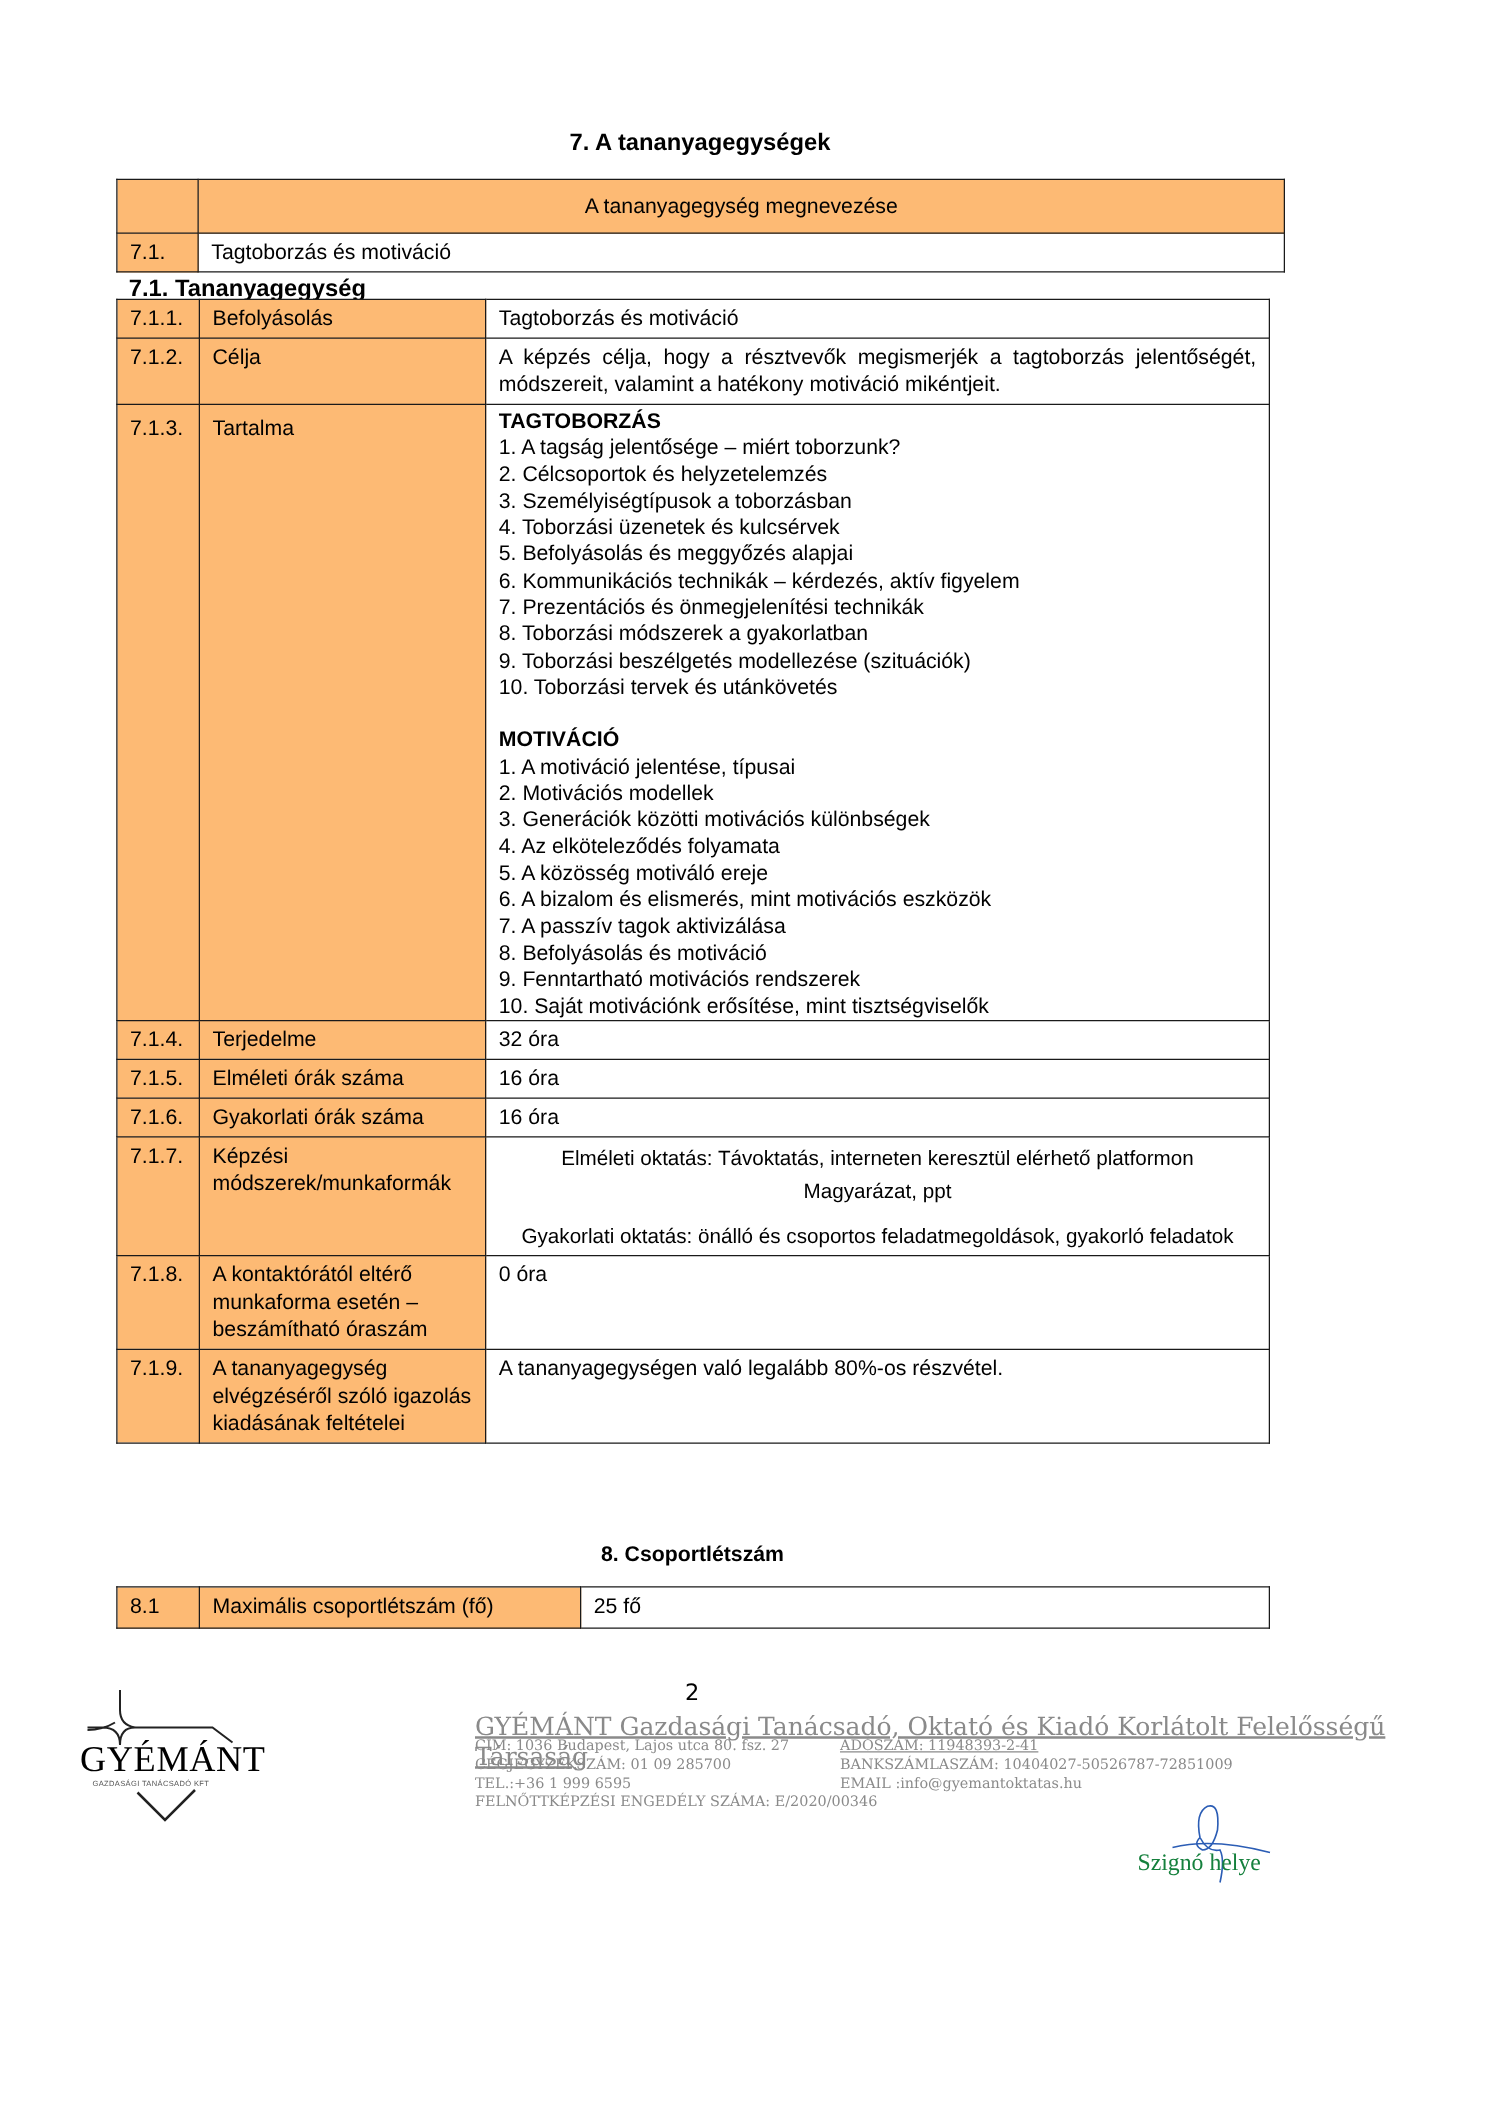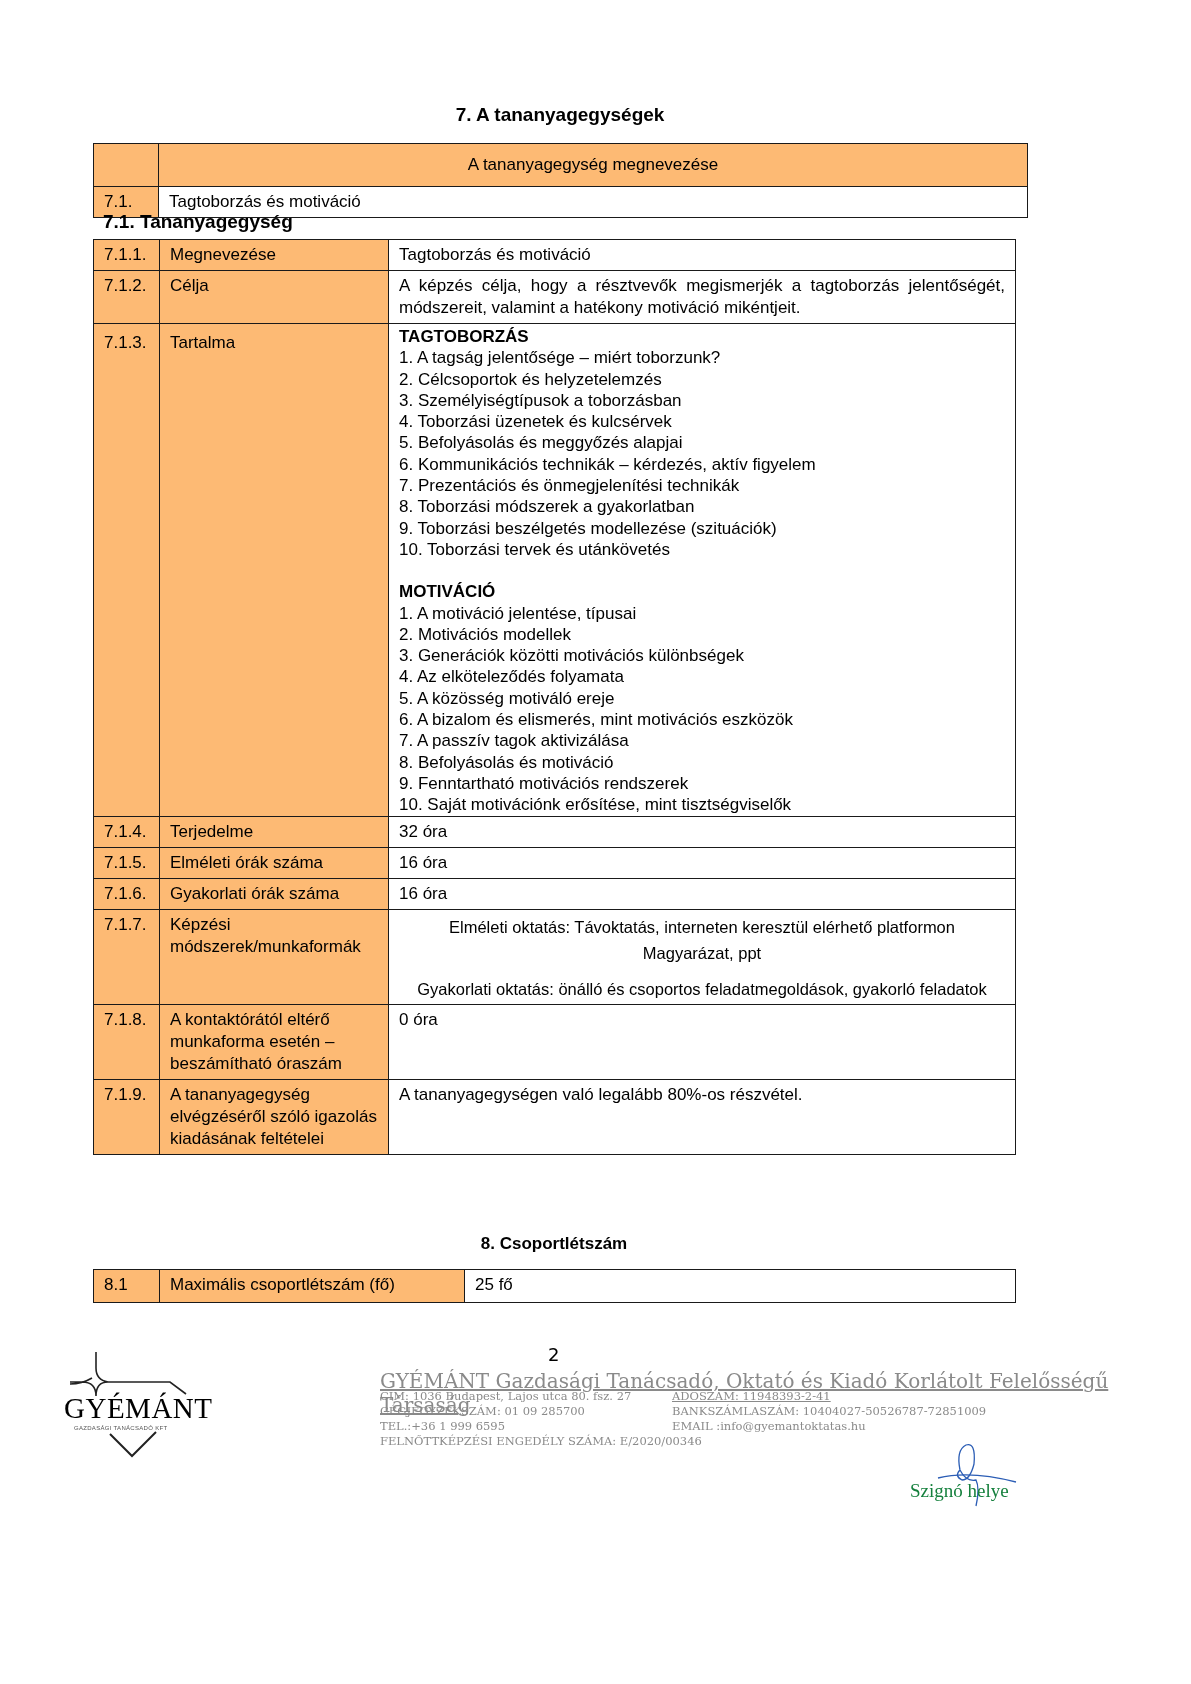--- a/index.html
+++ b/index.html
@@ -30,32 +30,32 @@
     <td class="gray num"></td>
     <td class="gray center">A tananyagegység megnevezése</td>
   </tr>
   <tr>
     <td class="gray num">7.1.</td>
     <td>Tagtoborzás és motiváció</td>
   </tr>
 </tbody>
   </table>
 
-<div class="abs" style="left:103px; top:211px; font-size:19px; font-weight:bold;text-align:right;">7.1. Tananyagegység</div>
+<div class="abs" style="left:103px; top:221px; font-size:19px; font-weight:bold;text-align:right;">7.1. Tananyagegység</div>
 
 <table style="left:93px; top:239px; width:923px;">
   <colgroup>
       <col style="width:66px">
       <col style="width:229px">
       <col>
     </colgroup>
   <tbody>
       <tr>
     <td class="gray">7.1.1.</td>
-    <td class="gray">Megnevezése</td>
+    <td class="gray">Befolyásolás</td>
     <td>Tagtoborzás és motiváció</td>
   </tr>
   <tr>
     <td class="gray">7.1.2.</td>
     <td class="gray">Célja</td>
     <td class="justify">A képzés célja, hogy a résztvevők megismerjék a tagtoborzás jelentőségét, módszereit, valamint a hatékony motiváció mikéntjeit.</td>
   </tr>
   <tr>
     <td class="gray" style="padding-top:8px">7.1.3.</td>
     <td class="gray" style="padding-top:8px">Tartalma</td>

